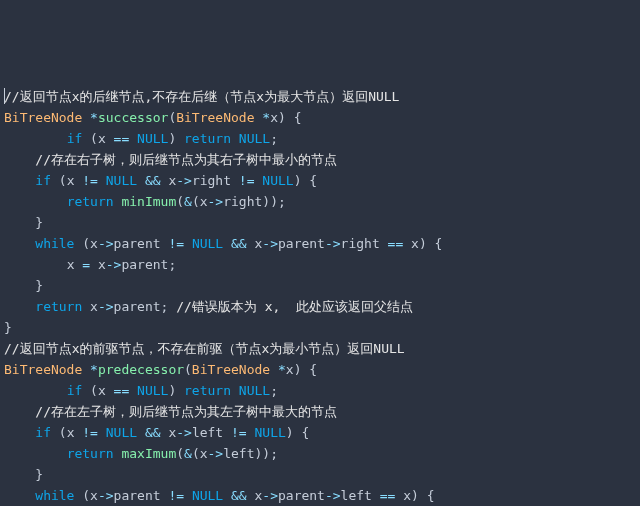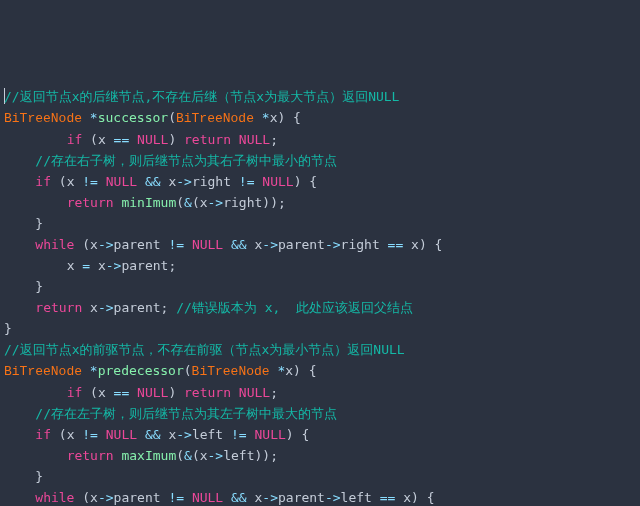--- a/index.html
+++ b/index.html
@@ -18,23 +18,23 @@
   .code-line { min-height: 21px; }
   .cursor {
     display: inline-block;
     width: 1px;
     height: 16px;
     background: #c5cdd9;
     vertical-align: text-bottom;
     margin-right: -1px;
   }
   
-  .cmt  { color: #14b8a6; }   
-  .kw   { color: #ec4899; }   
-  .ty   { color: #f97316; font-family: Liberation Mono, monospace; }   
+  .cmt  { color: #e5e5e5; }   
+  .kw   { color: #0ea5e9; }   
+  .ty   { color: #fdba74; }   
   .fn   { color: #86efac; }   
   .op   { color: #89ddff; }   
   .id   { color: #c5cdd9; }   
   .pn   { color: #c5cdd9; }   
 </style>
 </head>
 <body>
 
 
 

